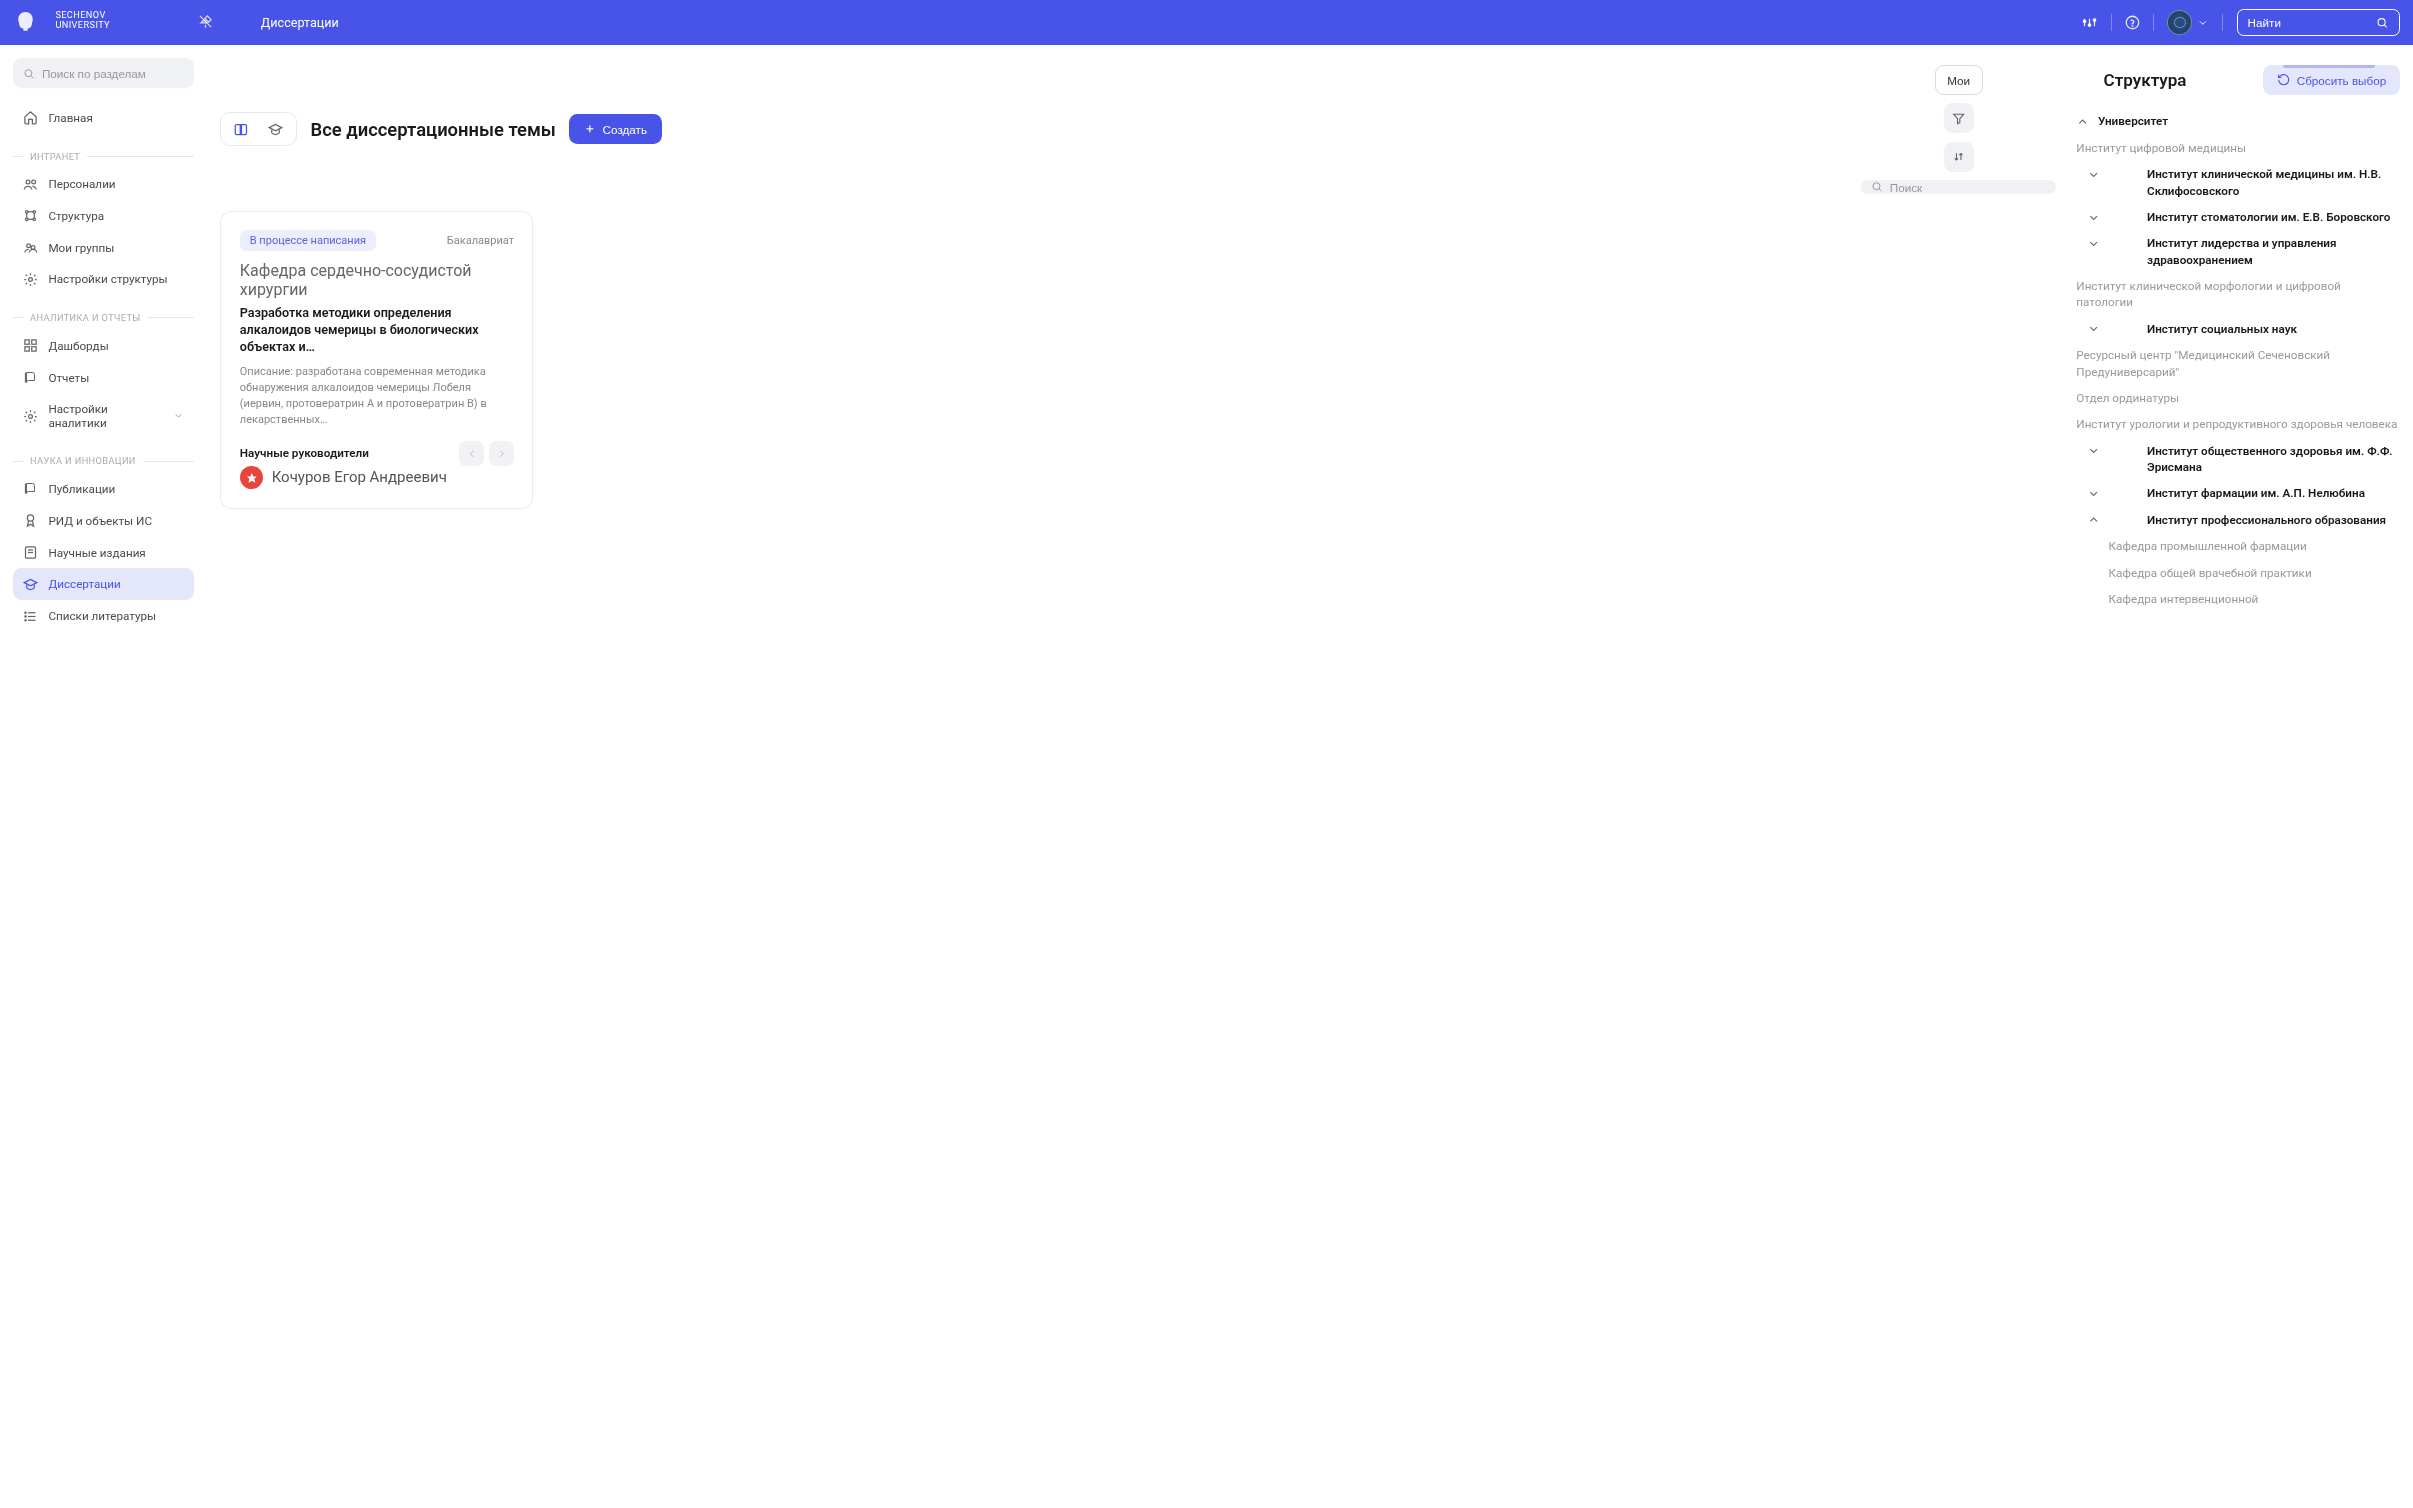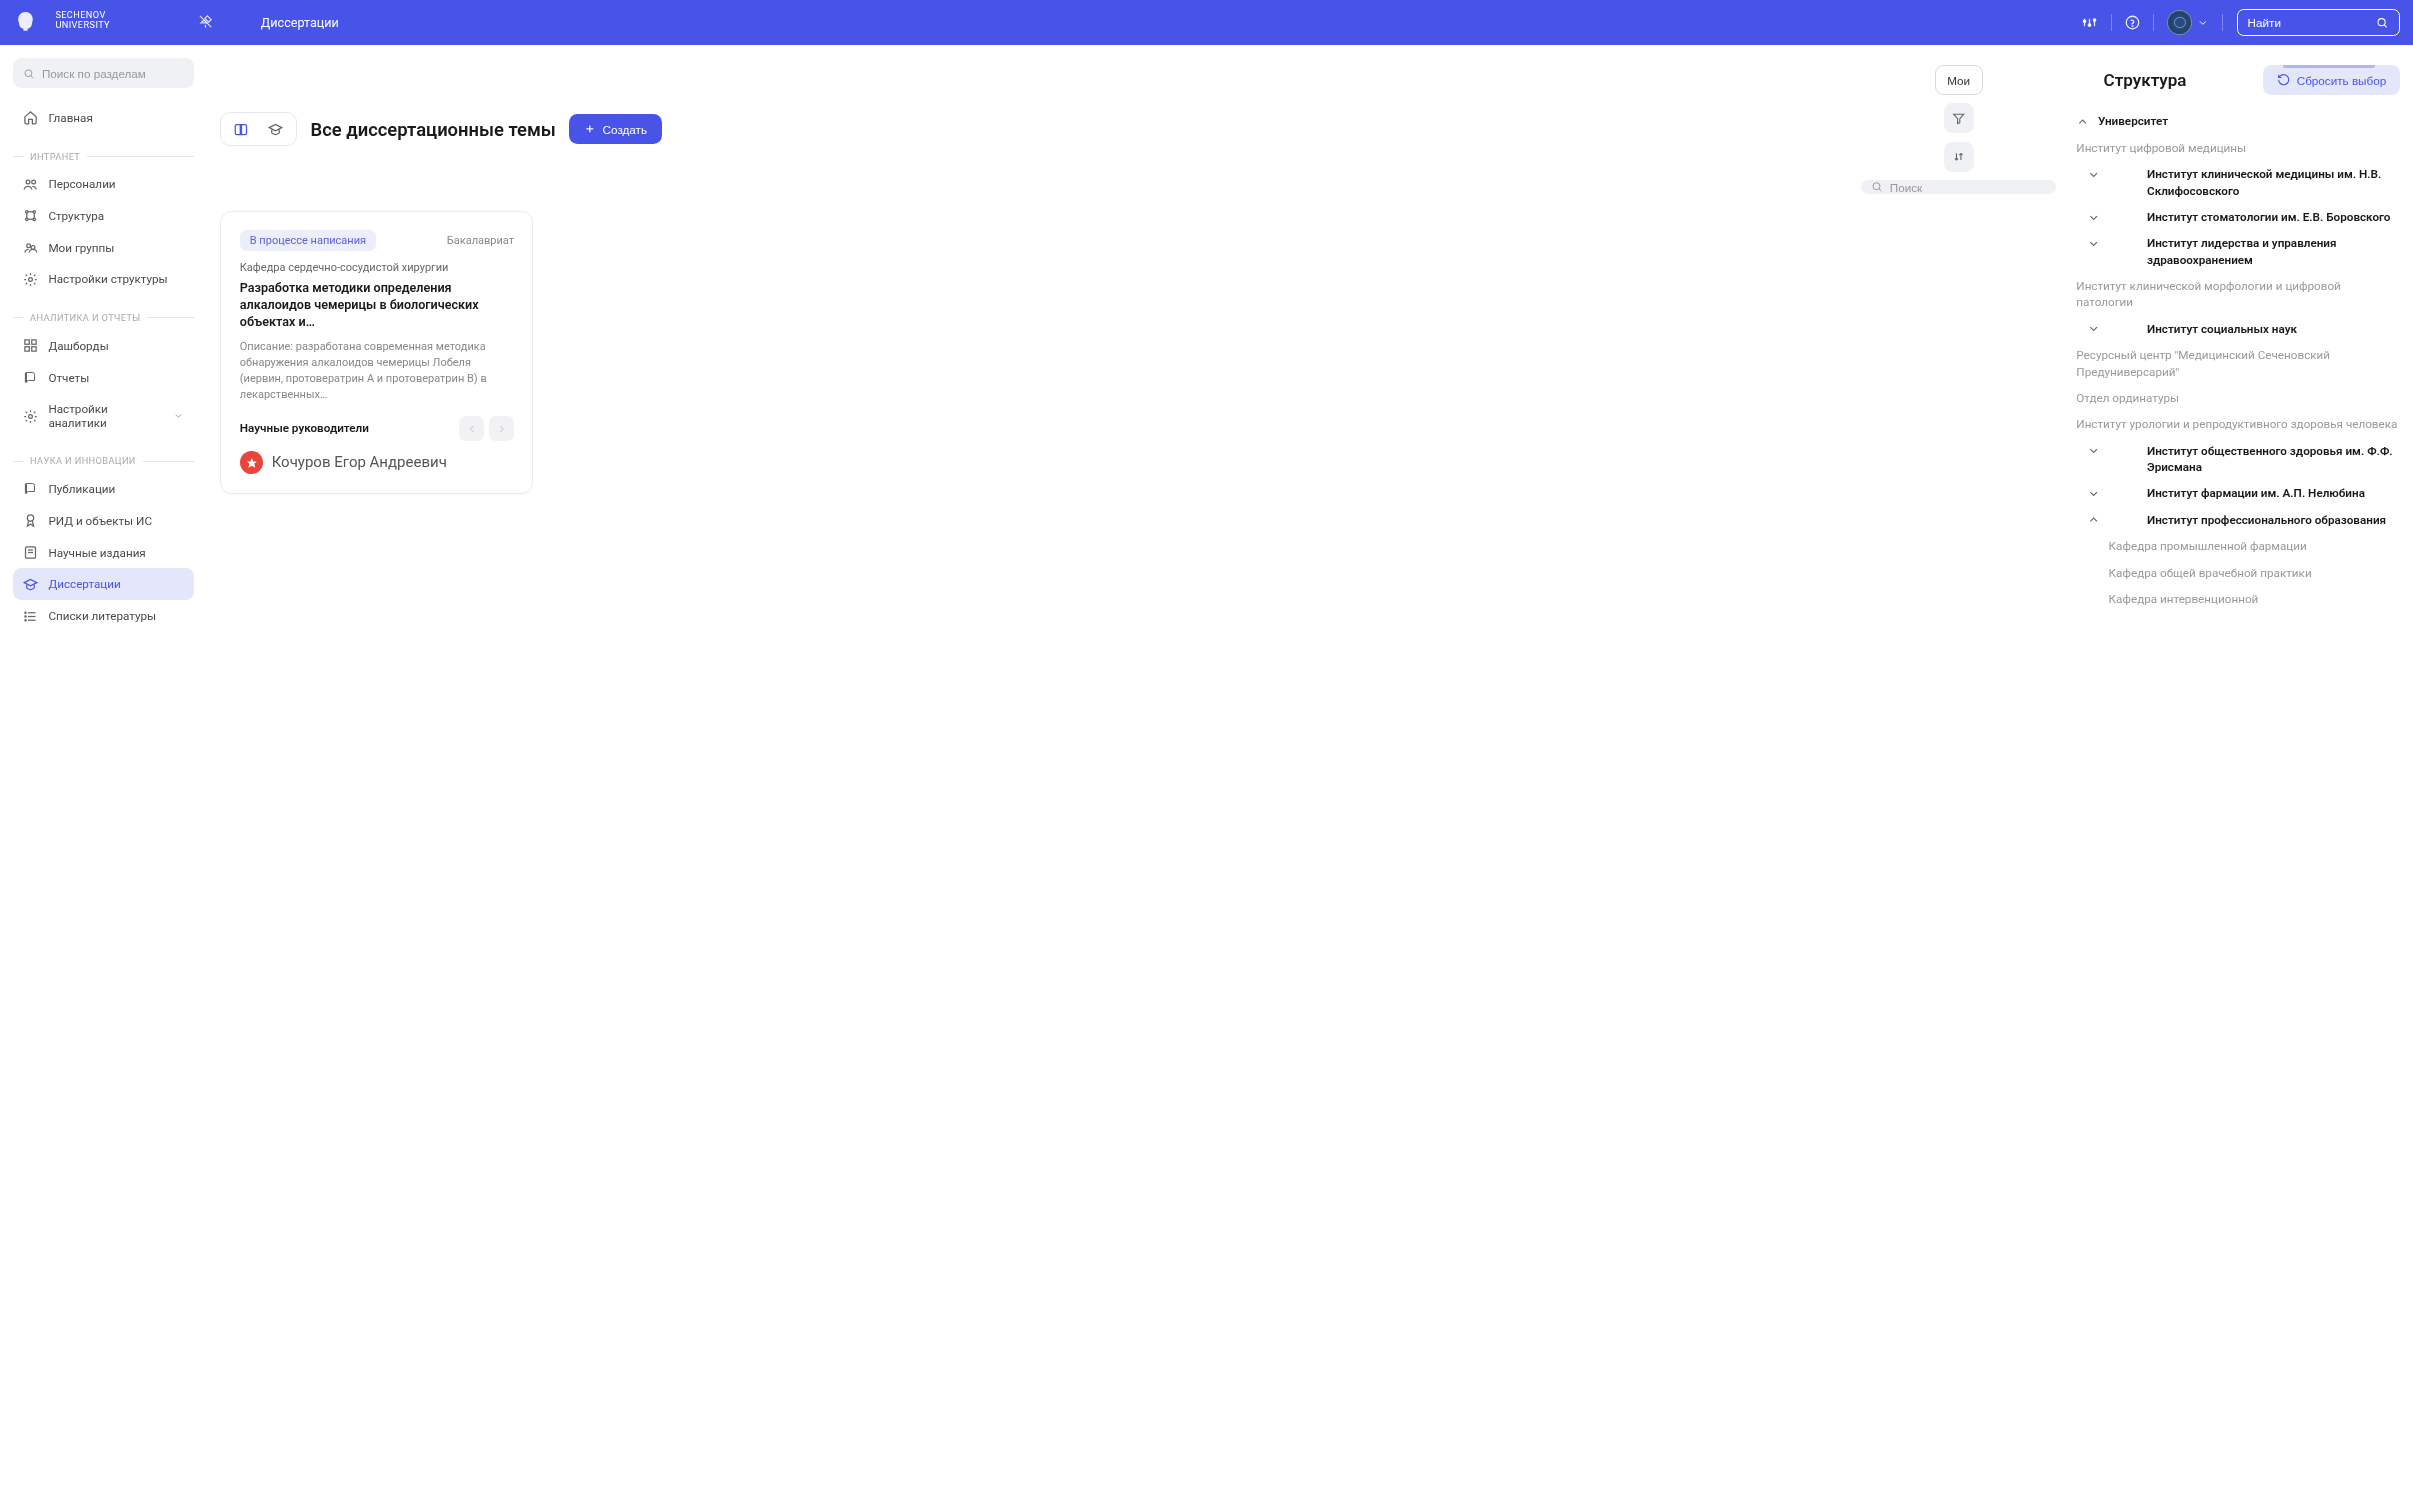--- a/index.html
+++ b/index.html
@@ -50,24 +50,24 @@
 .chip-btn { height: 30px; padding: 0 11.7px; border: 0.8px solid #d8d8de; border-radius: 8.4px; background: white; font-size: 11.7px; cursor: pointer; color: #333; }
 .icon-btn { width: 30px; height: 30px; background: #f0f1f4; border-radius: 8.4px; display: flex; align-items: center; justify-content: center; cursor: pointer; color: #666; }
 .content-search { flex: 1; min-width: 151px; height: 30px; background: #f0f1f4; border-radius: 8.4px; display: flex; align-items: flex-end; padding: 0 10px; gap: 6.7px; }
 .content-search input { background: transparent; border: none; outline: none; font-size: 11.7px; width: 100%; }
 .content-search input::placeholder { color: #999; }
 
 .card { width: 313px; background: white; border: 0.8px solid #ececf0; border-radius: 11.7px; padding: 18.4px; box-shadow: 0 0.8px 2.5px rgba(0,0,0,0.03); }
 .card-top { display: flex; justify-content: space-between; align-items: center; margin-bottom: 10px; }
 .status-pill { background: #eceefb; color: #5a64d6; font-size: 11px; padding: 4.2px 10px; border-radius: 6.7px; }
 .degree { color: #888; font-size: 11px; }
-.dept { color: #666; font-size: 11px; margin-bottom: 5px; }
+.dept { color: #666; font-size: 16px; margin-bottom: 5px; }
 .card-title { font-size: 12.6px; font-weight: 600; line-height: 1.35; color: #1a1a1a; margin-bottom: 8.4px; }
 .card-desc { font-size: 11px; color: #888; line-height: 1.45; margin-bottom: 13.4px; }
-.supervisors-row { display: flex; justify-content: space-between; align-items: center; margin-bottom: 10px; }
+.supervisors-row { display: flex; justify-content: space-between; align-items: center; }
 .supervisors-label { font-size: 11.7px; font-weight: 600; }
 .nav-arrows { display: flex; gap: 5px; }
 .arrow-btn { width: 25px; height: 25px; background: #f2f2f5; border-radius: 6.7px; display: flex; align-items: center; justify-content: center; color: #bbb; cursor: pointer; }
 .supervisor { display: flex; align-items: center; gap: 8.4px; }
 .sup-avatar { width: 23.5px; height: 23.5px; border-radius: 50%; background: #e8453c; display: flex; align-items: center; justify-content: center; color: white; }
 .sup-name { font-size: 15px; color: #555; line-height: 1.3; }
 
 .right-panel { width: 330px; overflow-y: auto; }
 .rp-header { display: flex; justify-content: space-between; align-items: center; margin-bottom: 13.4px; }
 .rp-title { font-size: 17px; font-weight: 600; margin-left: 34px; }

